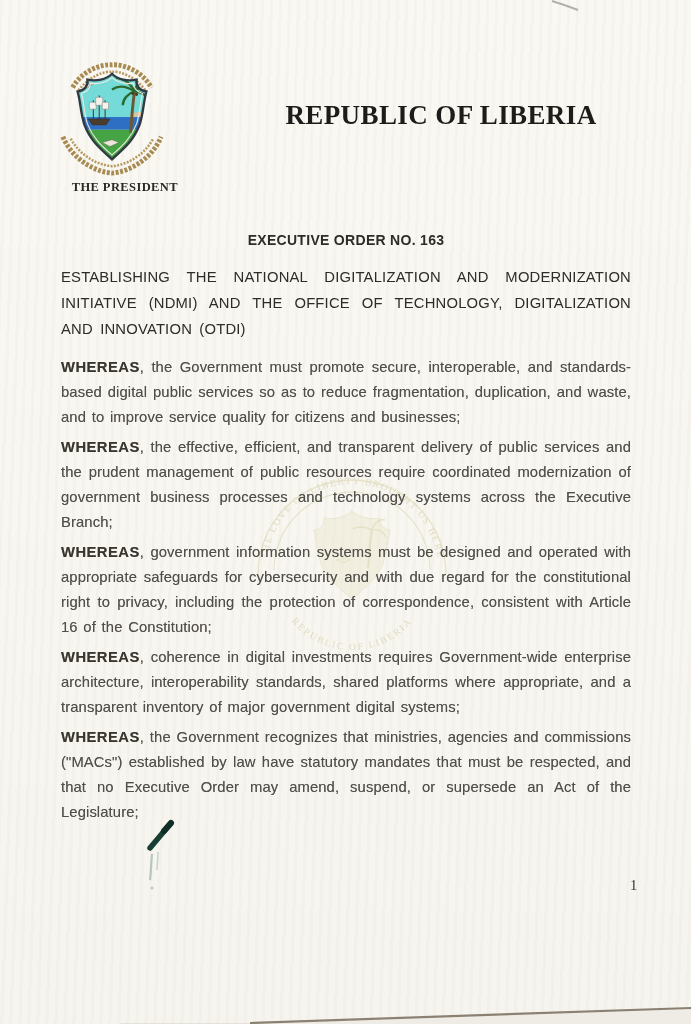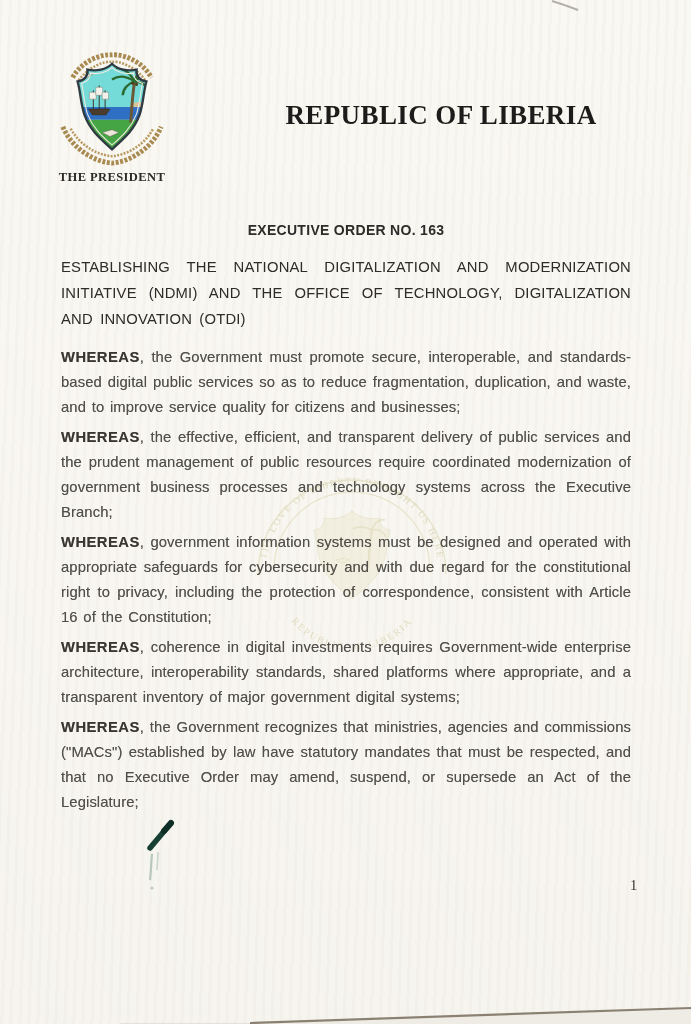--- a/index.html
+++ b/index.html
@@ -9,36 +9,36 @@
     margin:0 auto;
     background:linear-gradient(180deg,#faf8f3 0%,#f8f6f0 55%,#f6f4ee 100%);
     overflow:hidden;
     font-family:"Liberation Sans", sans-serif;
   }
   .page::before{
     content:"";position:absolute;inset:0;pointer-events:none;
     background:repeating-linear-gradient(92deg, rgba(221,216,204,0.14) 0 3px, rgba(255,255,255,0) 3px 9px);
   }
   
-  .seal-block{position:absolute;left:46px;top:48px;width:132px;text-align:center;z-index:3;}
+  .seal-block{position:absolute;left:46px;top:58px;width:132px;text-align:right;z-index:3;}
   .seal-svg{width:118px;height:122px;display:block;margin:0 auto;}
   .seal-caption{
     margin-top:0px;font-family:"Liberation Serif", serif;font-weight:700;
     font-size:12.5px;letter-spacing:0.4px;color:#2b2a26;white-space:nowrap;
   }
   .republic-title{
     position:absolute;left:250px;top:100px;width:382px;margin:0;text-align:center;
     font-family:"Liberation Serif", serif;font-weight:700;font-size:27px;
     letter-spacing:0.4px;color:#1d1c1a;z-index:3;
   }
   
   .column{position:absolute;left:61px;top:216px;width:570px;z-index:2;}
   .order-no{
     text-align:center;font-weight:700;font-size:14px;letter-spacing:0.3px;
-    color:#2e2c2a;margin:6px 0 16px 0;line-height:16px;
+    color:#2e2c2a;margin:16px 0 16px 0;line-height:16px;
   }
   .subject{
     font-weight:400;font-size:14.8px;line-height:26px;text-align:justify;
     letter-spacing:0.2px;word-spacing:3px;color:#2e2c2a;margin:0 0 13px 0;
   }
   .body-text p{
     margin:0 0 5px 0;font-size:14.8px;line-height:25px;text-align:justify;
     letter-spacing:0.1px;word-spacing:1.5px;color:#514f4a;
     text-shadow:0 0 0.4px rgba(80,78,72,0.55);
   }

